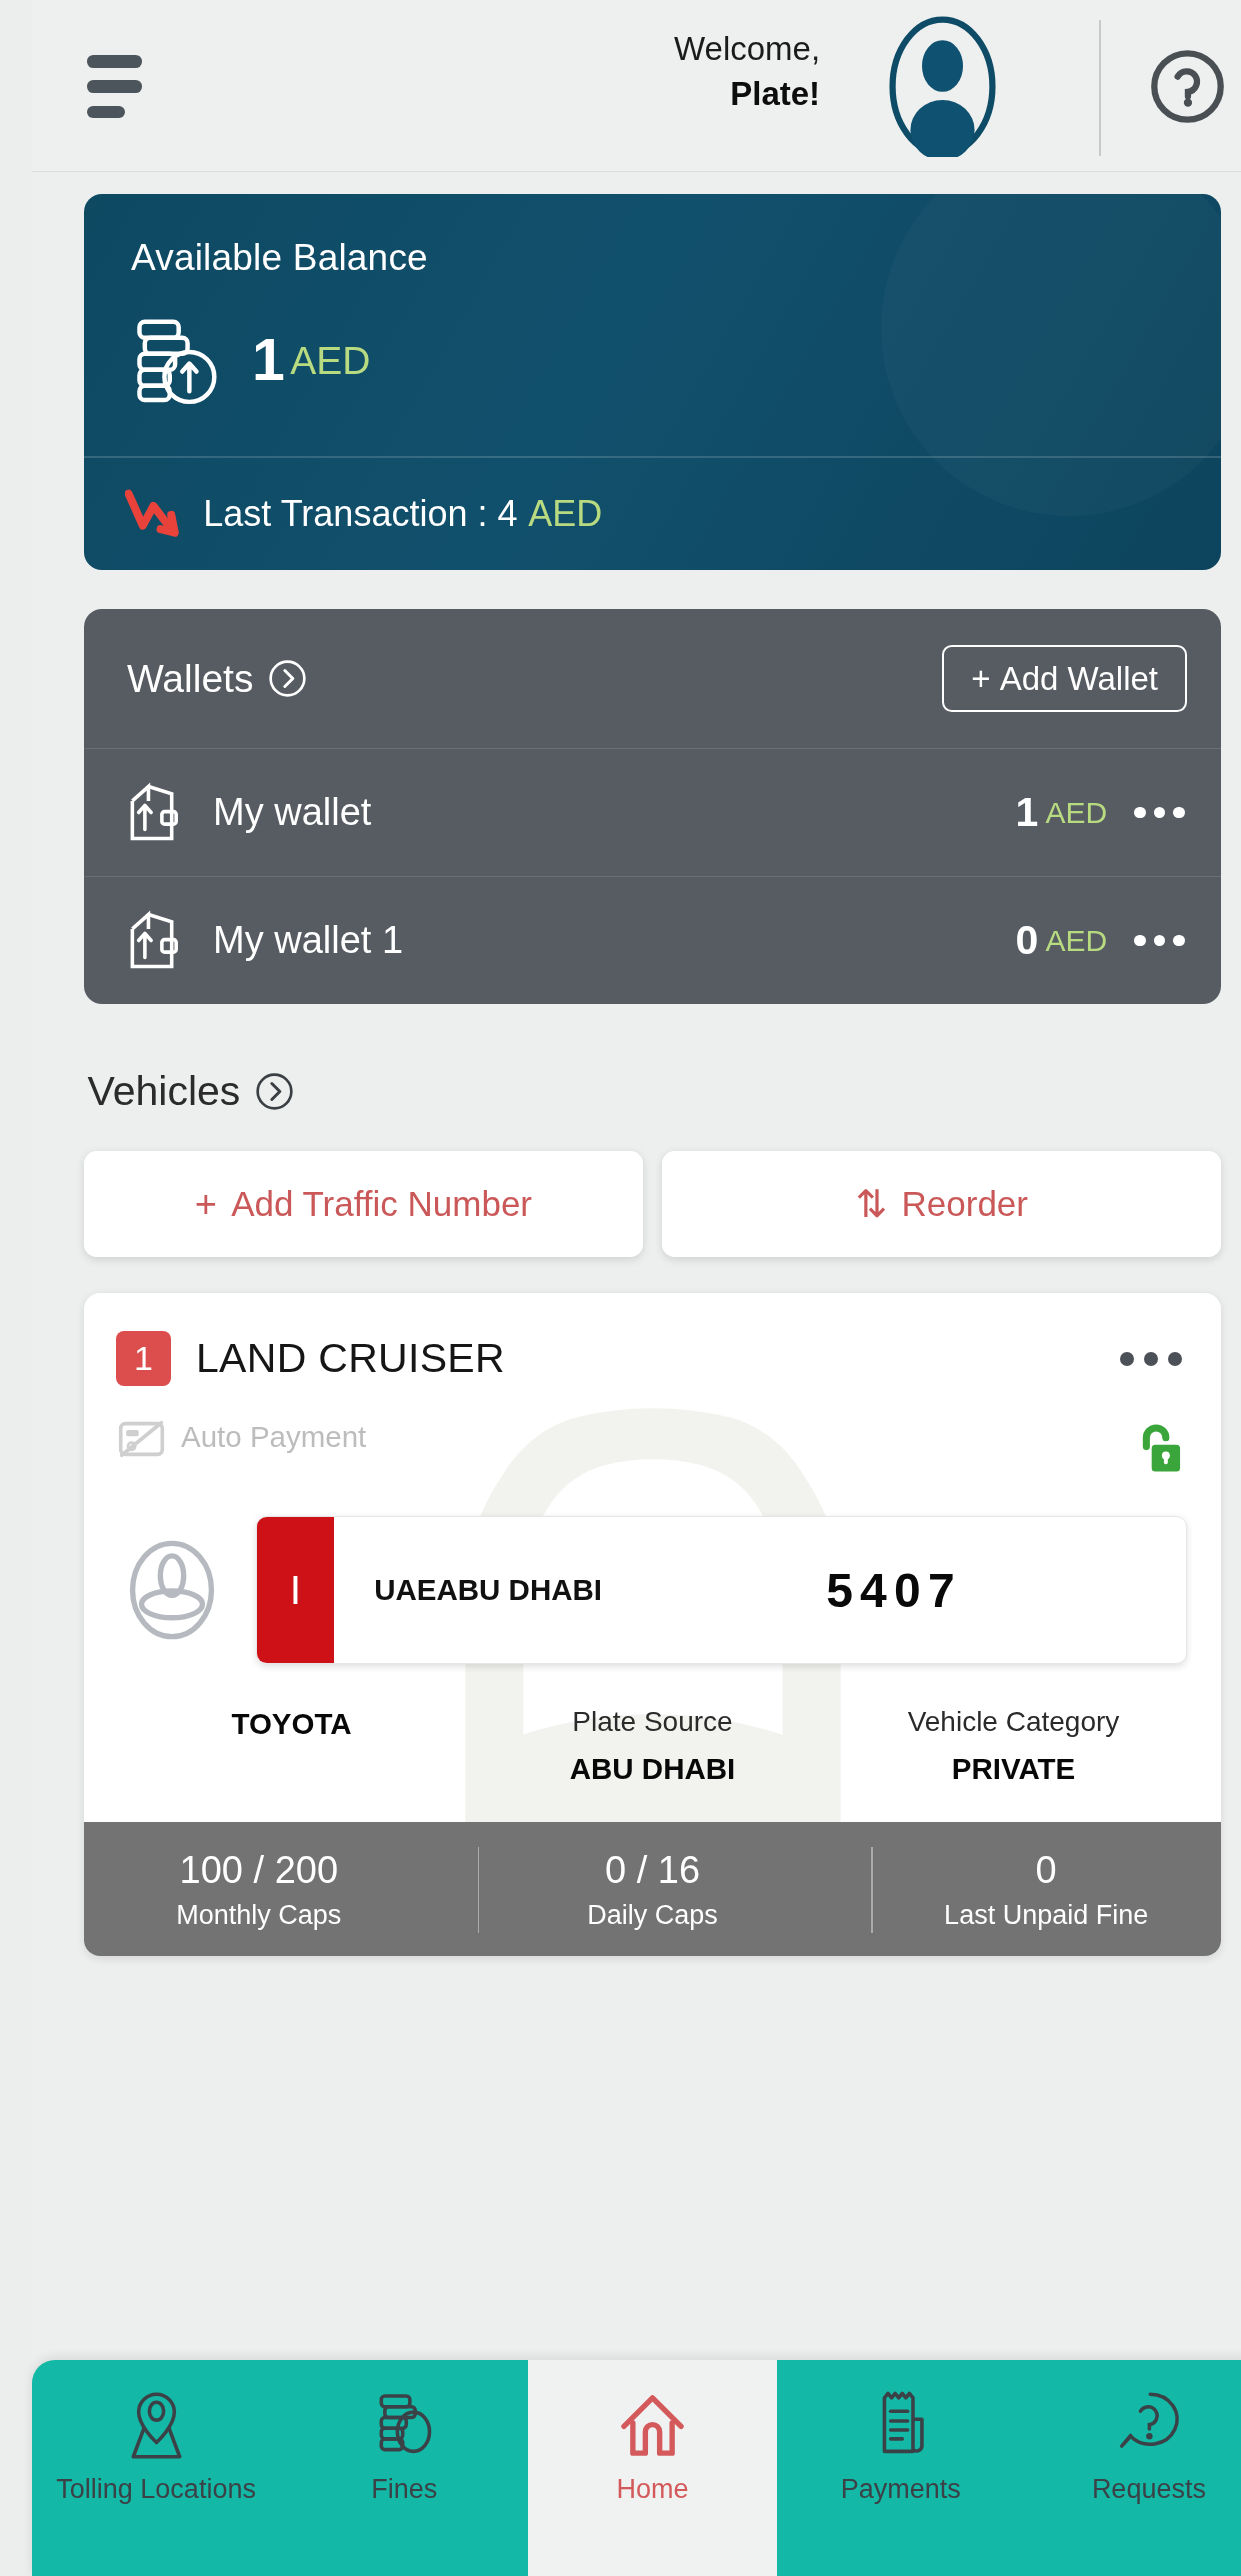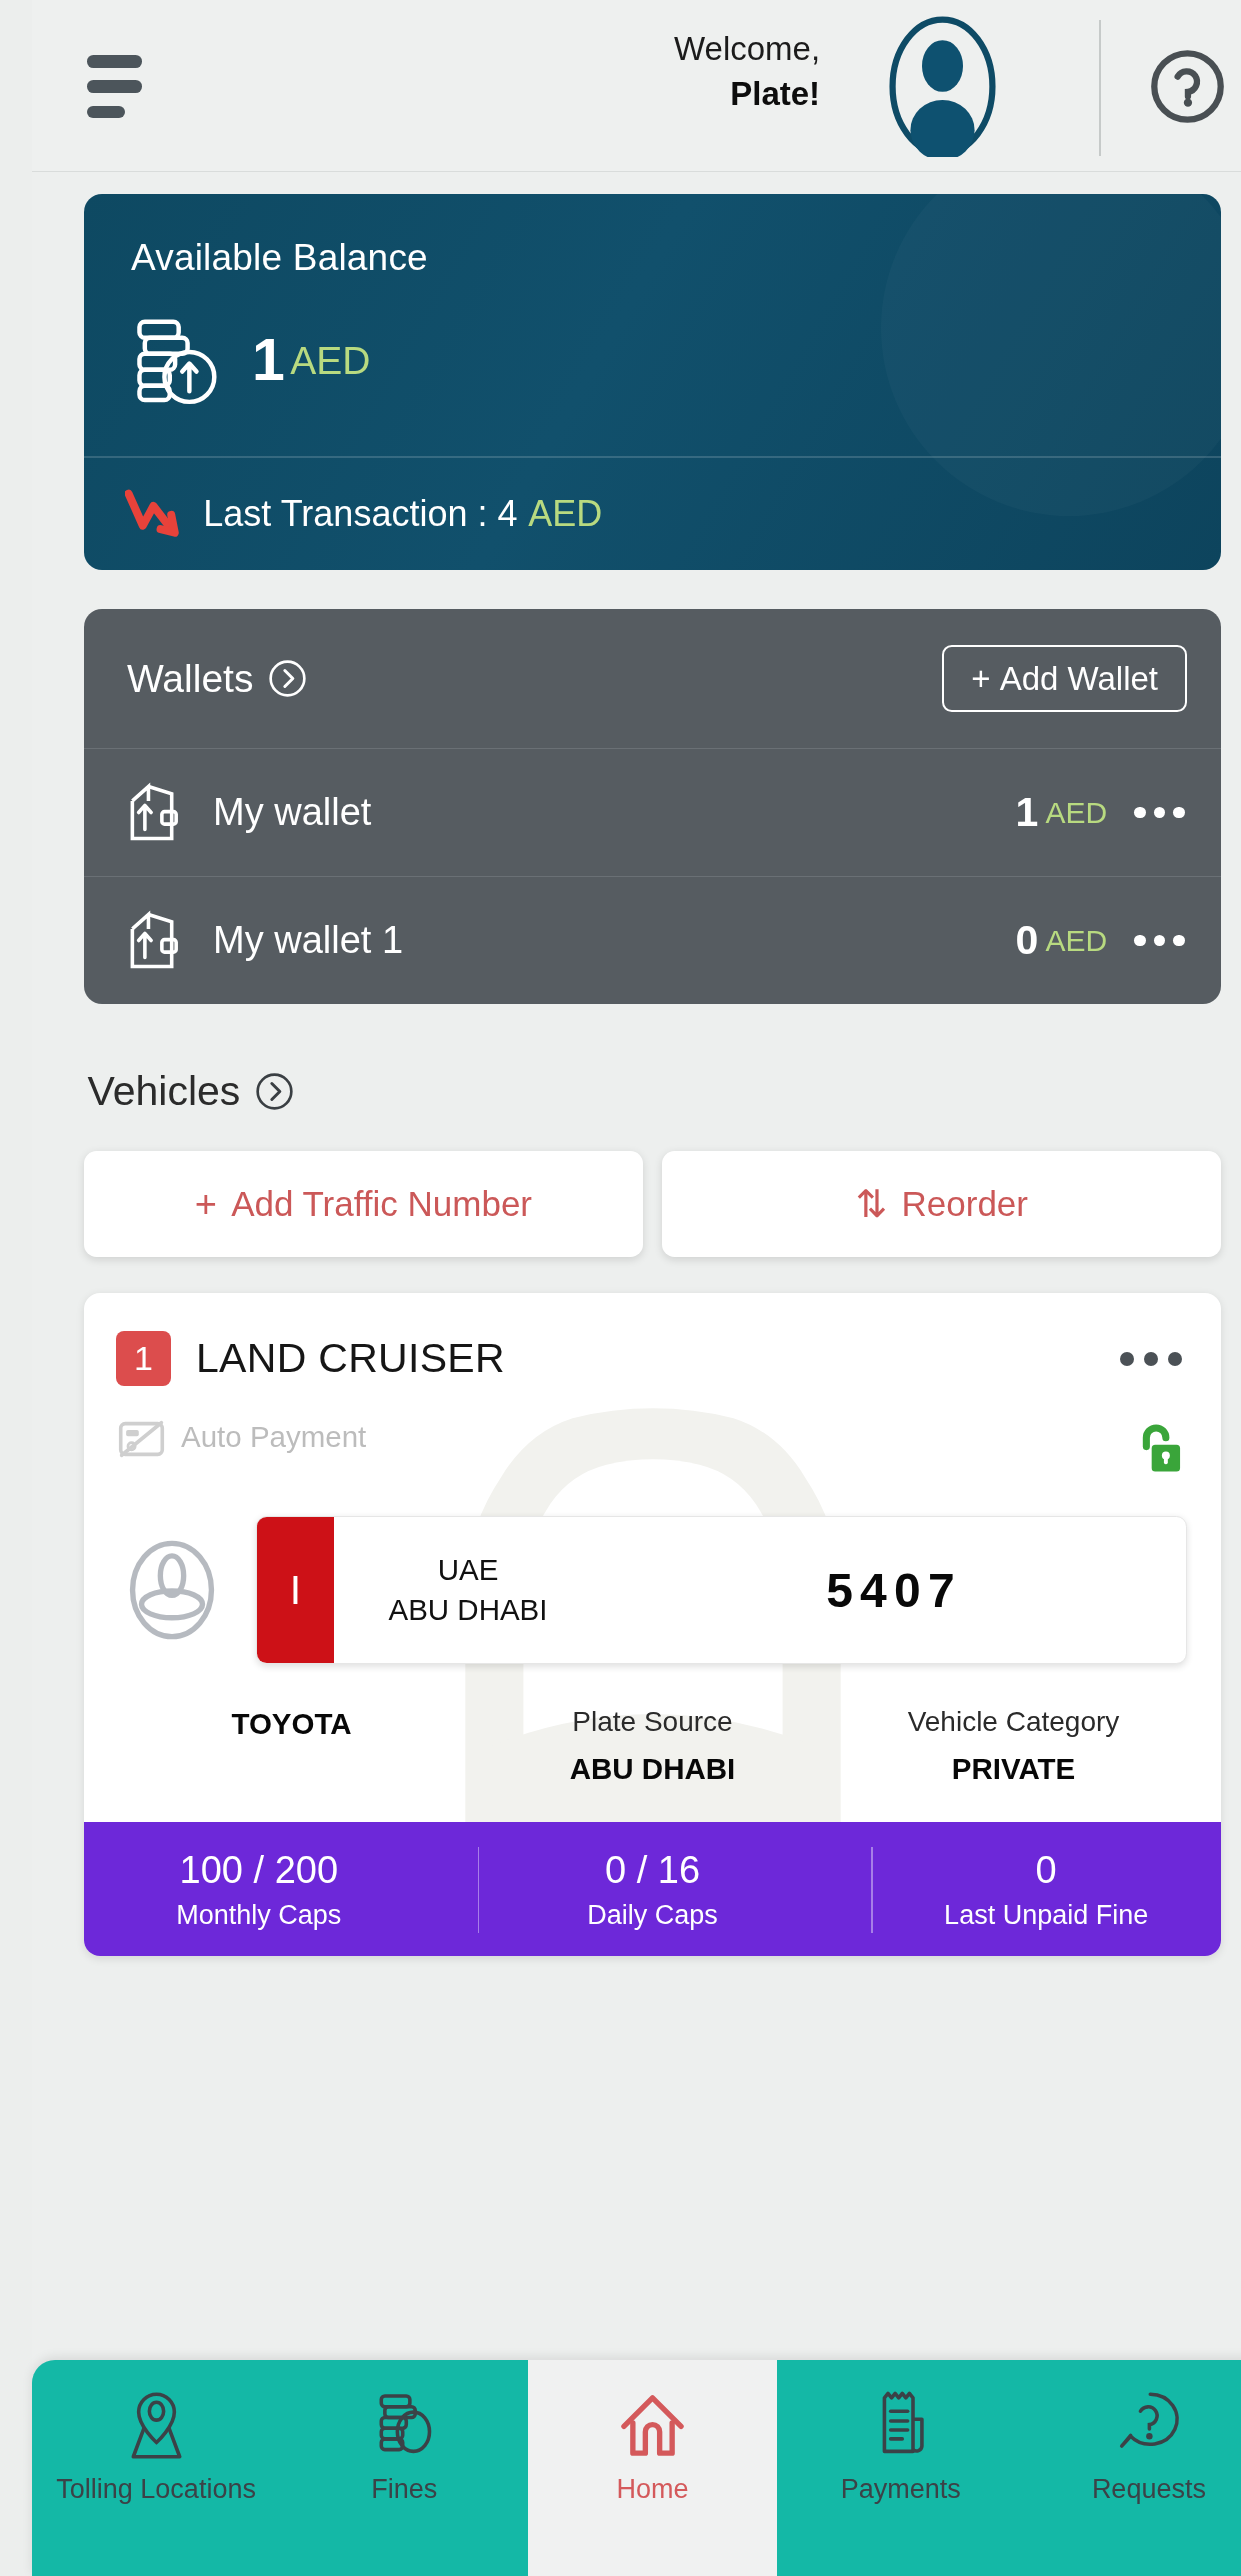--- a/index.html
+++ b/index.html
@@ -322,24 +322,25 @@
     display: flex;
     align-items: center;
     justify-content: center;
     color: #ffffff;
     font-size: 41px;
     flex-shrink: 0;
   }
   .plate-mid {
     width: 268px;
     display: flex;
-    flex-direction: column;
-    align-items: center;
-    justify-content: center;
+    flex-direction: row;
+    align-items: center;
+    justify-content: flex-end;
     line-height: 1.35;
+    font-weight: bold;
   }
   .plate-country { font-size: 29.5px; color: #111; }
   .plate-emirate { font-size: 29.5px; color: #111; }
   .plate-num {
     flex: 1;
     display: flex;
     align-items: center;
     justify-content: center;
     font-size: 48px;
     font-weight: 700;
@@ -358,21 +359,21 @@
     flex: 1;
     text-align: center;
     line-height: 1.6;
   }
   .vc-det-label { font-size: 28px; color: #2a2a2a; }
   .vc-det-value { font-size: 29.5px; color: #080808; font-weight: 700; }
 
   .vc-stats {
     position: relative;
     z-index: 3;
-    background: #6d28d9;
+    background: #737373;
     display: flex;
     color: #ffffff;
     padding: 19.7px 0 23px 0;
     gap: 44px;
   }
   .vc-stat {
     flex: 1;
     text-align: center;
     position: relative;
     padding: 0 9px;

